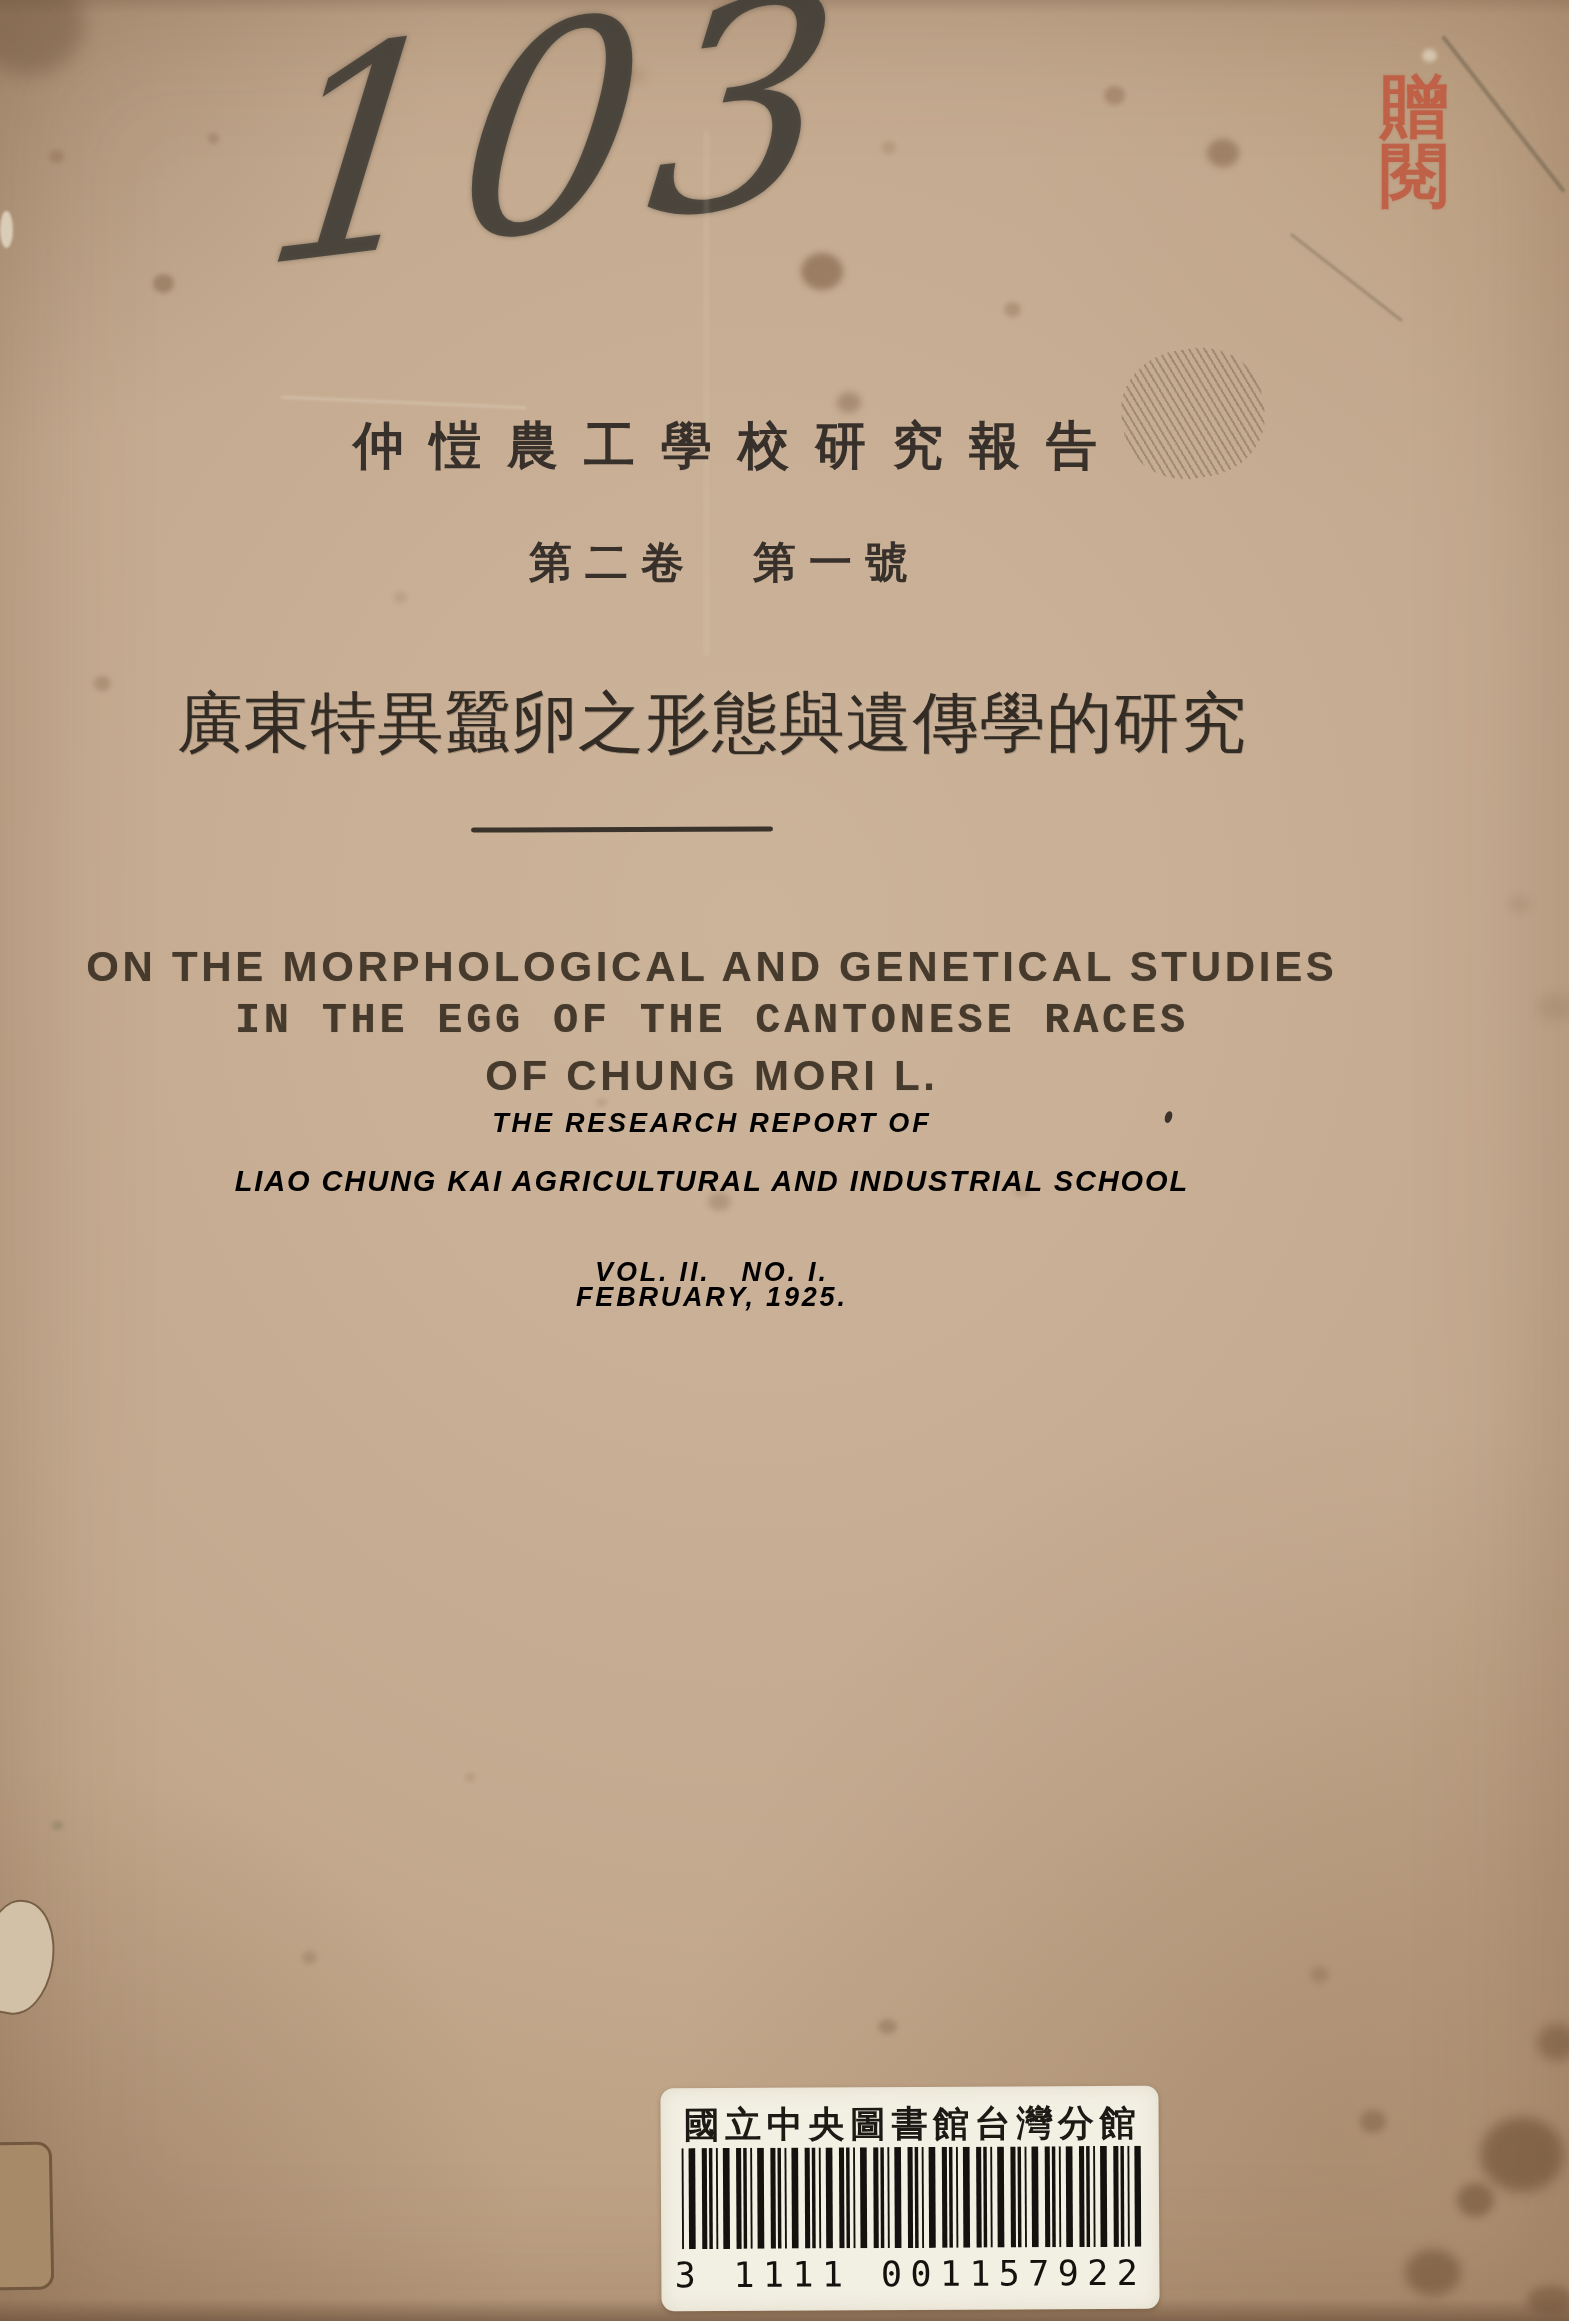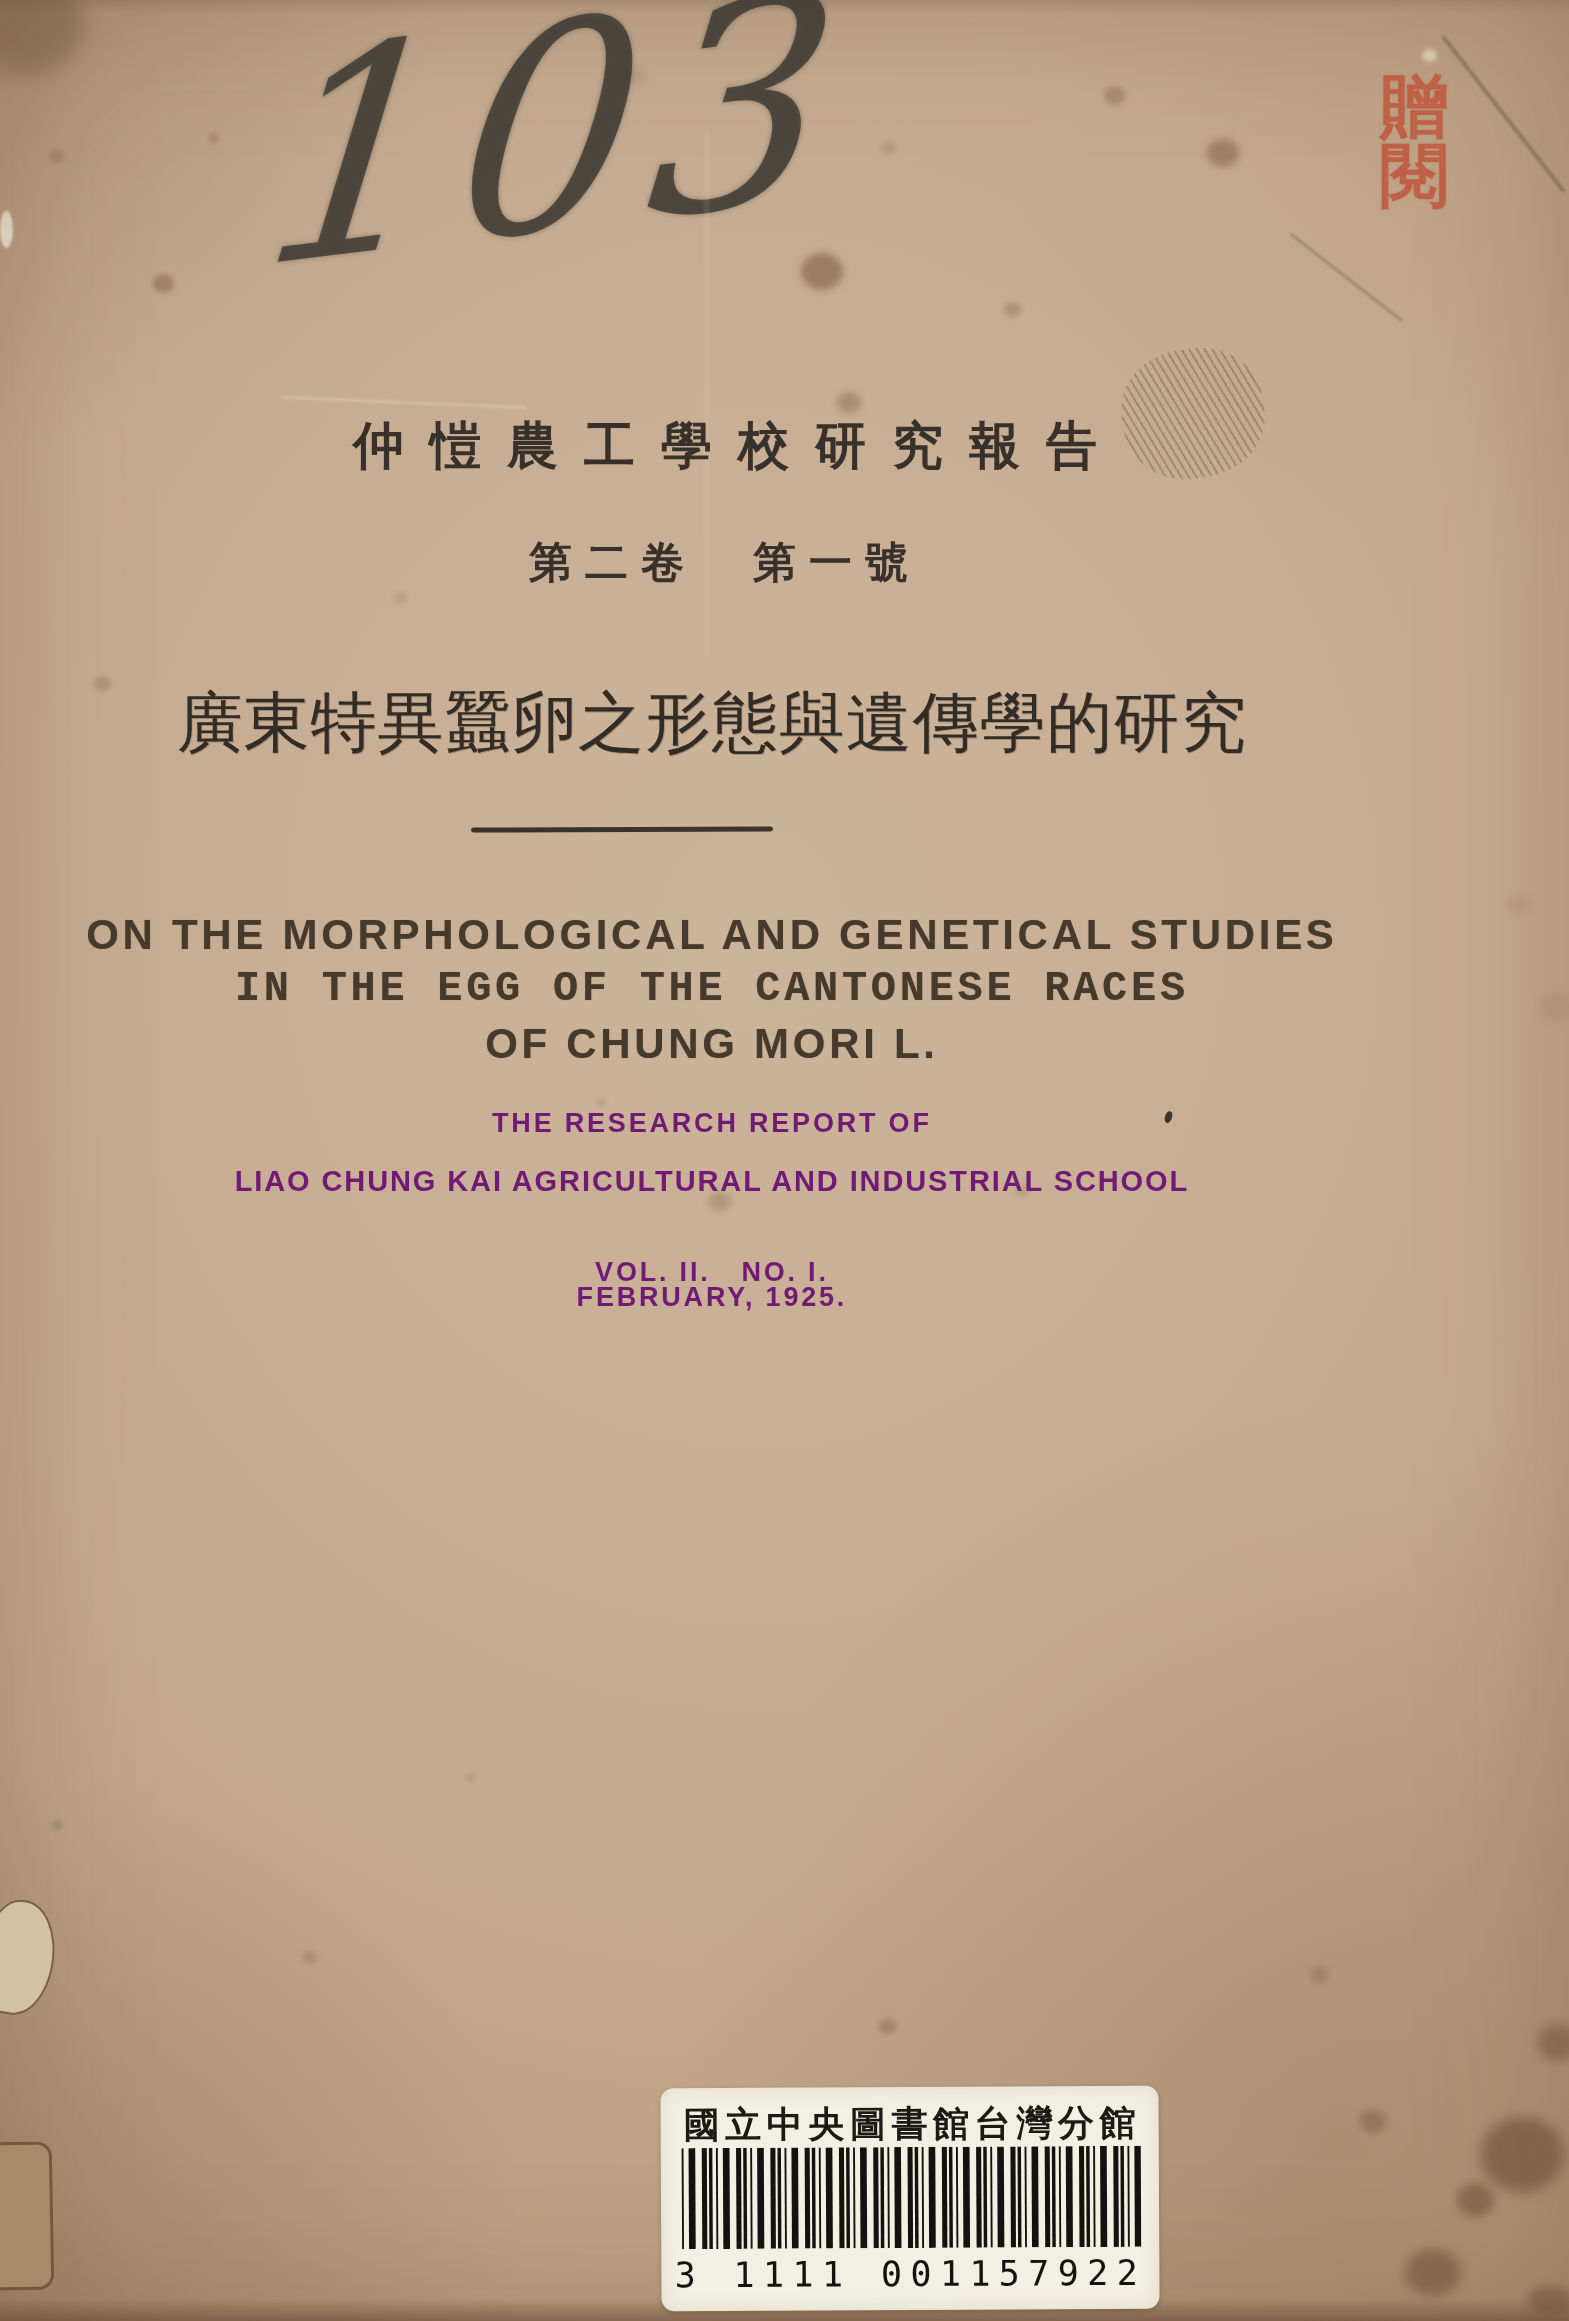--- a/index.html
+++ b/index.html
@@ -37,25 +37,25 @@
     color:rgba(191,91,66,.88);letter-spacing:43px;
     font-family:"Liberation Serif",serif;
     text-shadow:0 0 2.8px rgba(191,91,66,.35);
     margin-left:35px;
   }
   #series-title{top:412px;font-size:51px;font-weight:600;letter-spacing:26px;padding-left:26px;text-align:center;}
   #issue-number{top:534px;font-size:43px;font-weight:600;letter-spacing:13px;padding-left:13px;}
   #main-title{top:678px;font-size:66px;font-weight:normal;letter-spacing:0.9px;color:#332c25;
     text-shadow:0.9px 0.9px 0 rgba(51,44,37,.25);}
   #title-divider{left:471px;top:827px;width:302px;height:4.7px;background:#3a332b;border-radius:2.8px;transform:rotate(-.2deg);}
-  .en-title{font-size:42px;letter-spacing:3.7px;color:#453a2c;text-shadow:0 0 0.9px rgba(69,58,44,.4);}
+  .en-title{font-size:42px;letter-spacing:3.7px;color:#453a2c;text-shadow:0 0 0.9px rgba(69,58,44,.4);margin-top:32px;}
   #en-line1{top:911px;}
   #en-line2{top:965px;font-family:Liberation Mono, monospace;}
   #en-line3{top:1020px;}
-  .imprint{font-size:27px;letter-spacing:2.8px;color:#701a75;}
+  .imprint{font-size:27px;letter-spacing:2.8px;color:#000000;font-style:italic;}
   #report-of{top:1108px;}
   #school-name{top:1165px;font-size:29px;letter-spacing:1.9px;}
   #volume-number{top:1257px;}
   #publication-date{top:1282px;}
   #ink-dot{left:1165px;top:1111px;width:6.6px;height:12px;background:#3c332a;border-radius:50%;transform:rotate(18deg);}
   #library-barcode-label{
     left:661px;top:2087px;width:498px;height:223px;
     background:#f2efe3;border-radius:13px;transform:rotate(-.3deg);
     box-shadow:0 1.9px 5.6px rgba(80,55,30,.35), inset 0 0 17px rgba(180,165,130,.25);
   }

